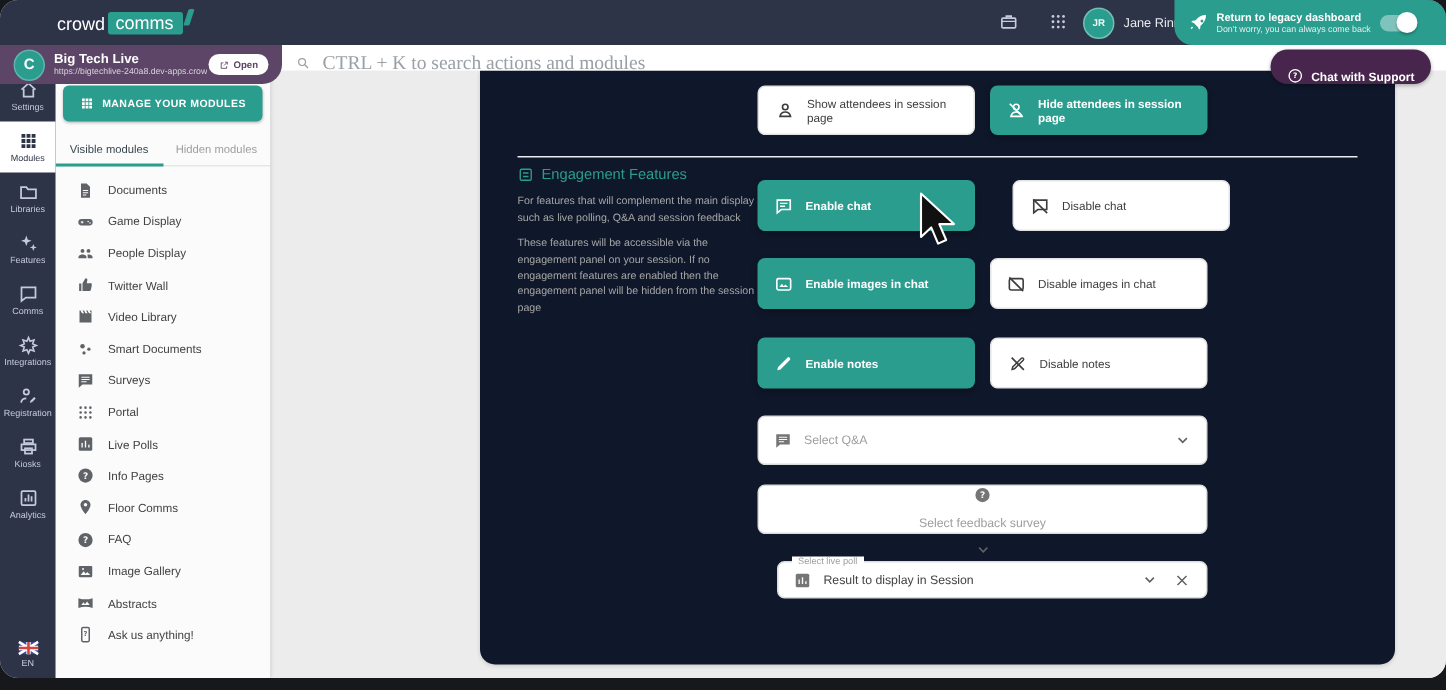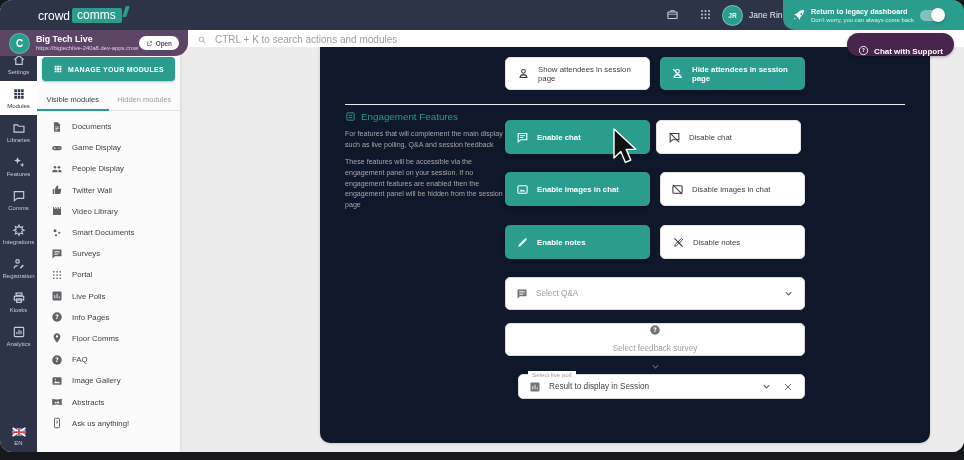--- a/index.html
+++ b/index.html
@@ -19,21 +19,21 @@
   .legacy{position:absolute;right:0;top:0;width:172px;height:30px;background:#2a9d8f;border-radius:0 0 0 12px;
     display:flex;align-items:center;padding-left:9px;z-index:6;}
   .legacy-text{margin-left:5px;}
   .lt1{color:#fff;font-size:7.3px;font-weight:bold;white-space:nowrap;}
   .lt2{color:rgba(255,255,255,.85);font-size:5.9px;white-space:nowrap;margin-top:1px;}
   .toggle{margin-left:6px;margin-right:8px;width:24px;height:11px;border-radius:6px;background:rgba(255,255,255,.4);position:relative;flex:none;}
   .toggle .knob{position:absolute;right:-1px;top:-1.5px;width:14px;height:14px;border-radius:50%;background:#fff;box-shadow:0 1px 2px rgba(0,0,0,.3);}
   
   .row2{position:absolute;top:30px;left:0;right:0;height:17px;background:#fff;z-index:2;}
   .search-wrap{position:absolute;left:197px;top:3px;display:flex;align-items:center;gap:6px;color:#9aa0a6;}
-  .search{border:none;outline:none;width:320px;font-size:10px;color:#5f6368;background:transparent;font-family:Liberation Sans, sans-serif;}
+  .search{border:none;outline:none;width:320px;font-size:13px;color:#5f6368;background:transparent;font-family:Liberation Serif, serif;}
   .search::placeholder{color:#9aa0a6;}
   .event-tab{position:absolute;left:0;top:30px;width:188px;height:26px;background:#5c4567;border-radius:0 0 13px 0;z-index:6;}
   .ev-logo{position:absolute;left:9px;top:3px;width:19px;height:19px;border-radius:50%;background:#2a9d8f;border:1.5px solid rgba(255,255,255,.25);
     color:#fff;font-weight:bold;font-size:10px;display:flex;align-items:center;justify-content:center;}
   .ev-name{position:absolute;left:36px;top:4px;color:#fff;font-size:8.8px;font-weight:bold;white-space:nowrap;}
   .ev-url{position:absolute;left:36px;top:15px;color:rgba(255,255,255,.75);font-size:5.8px;width:102px;overflow:hidden;white-space:nowrap;}
   .open-pill{position:absolute;right:9px;top:6px;height:14px;background:#fff;border-radius:8px;color:#5c4567;
     font-size:6.4px;font-weight:bold;display:flex;align-items:center;gap:3px;padding:0 7px;}
   .support-pill{position:absolute;top:33px;right:10px;height:23px;background:#47254c;border-radius:12px;color:#fff;
     font-size:8px;font-weight:bold;display:flex;align-items:flex-end;gap:5px;padding:0 11px;z-index:7;box-shadow:0 1px 3px rgba(0,0,0,.3);}
@@ -460,21 +460,21 @@
       <div id="eng-rows">
           <div class="btn on" style="left: 185px; top: 73px; width: 145px; height: 34px;">
             <span>
               <svg viewBox="0 0 24 24" width="13" height="13">
                 <path d="M4 4.5h16V16H9l-5 4z" fill="none" stroke="currentColor" stroke-width="2"></path>
                 <path d="M7.5 8.5h9M7.5 12h6" stroke="currentColor" stroke-width="1.6"></path>
               </svg>
             </span>
             <span>Enable chat</span>
           </div>
-          <div class="btn off" style="left: 336px; top: 73px; width: 145px; height: 34px;">
+          <div class="btn off" style="left: 355px; top: 73px; width: 145px; height: 34px;">
             <span>
               <svg viewBox="0 0 24 24" width="13" height="13">
                 <path d="M4 4.5h16V16H9l-5 4z" fill="none" stroke="currentColor" stroke-width="2"></path>
                 <path d="M3.5 3.5l17 17" stroke="currentColor" stroke-width="2"></path>
               </svg>
             </span>
             <span>Disable chat</span>
           </div>
           <div class="btn on" style="left: 185px; top: 125px; width: 145px; height: 34px;">
             <span>

